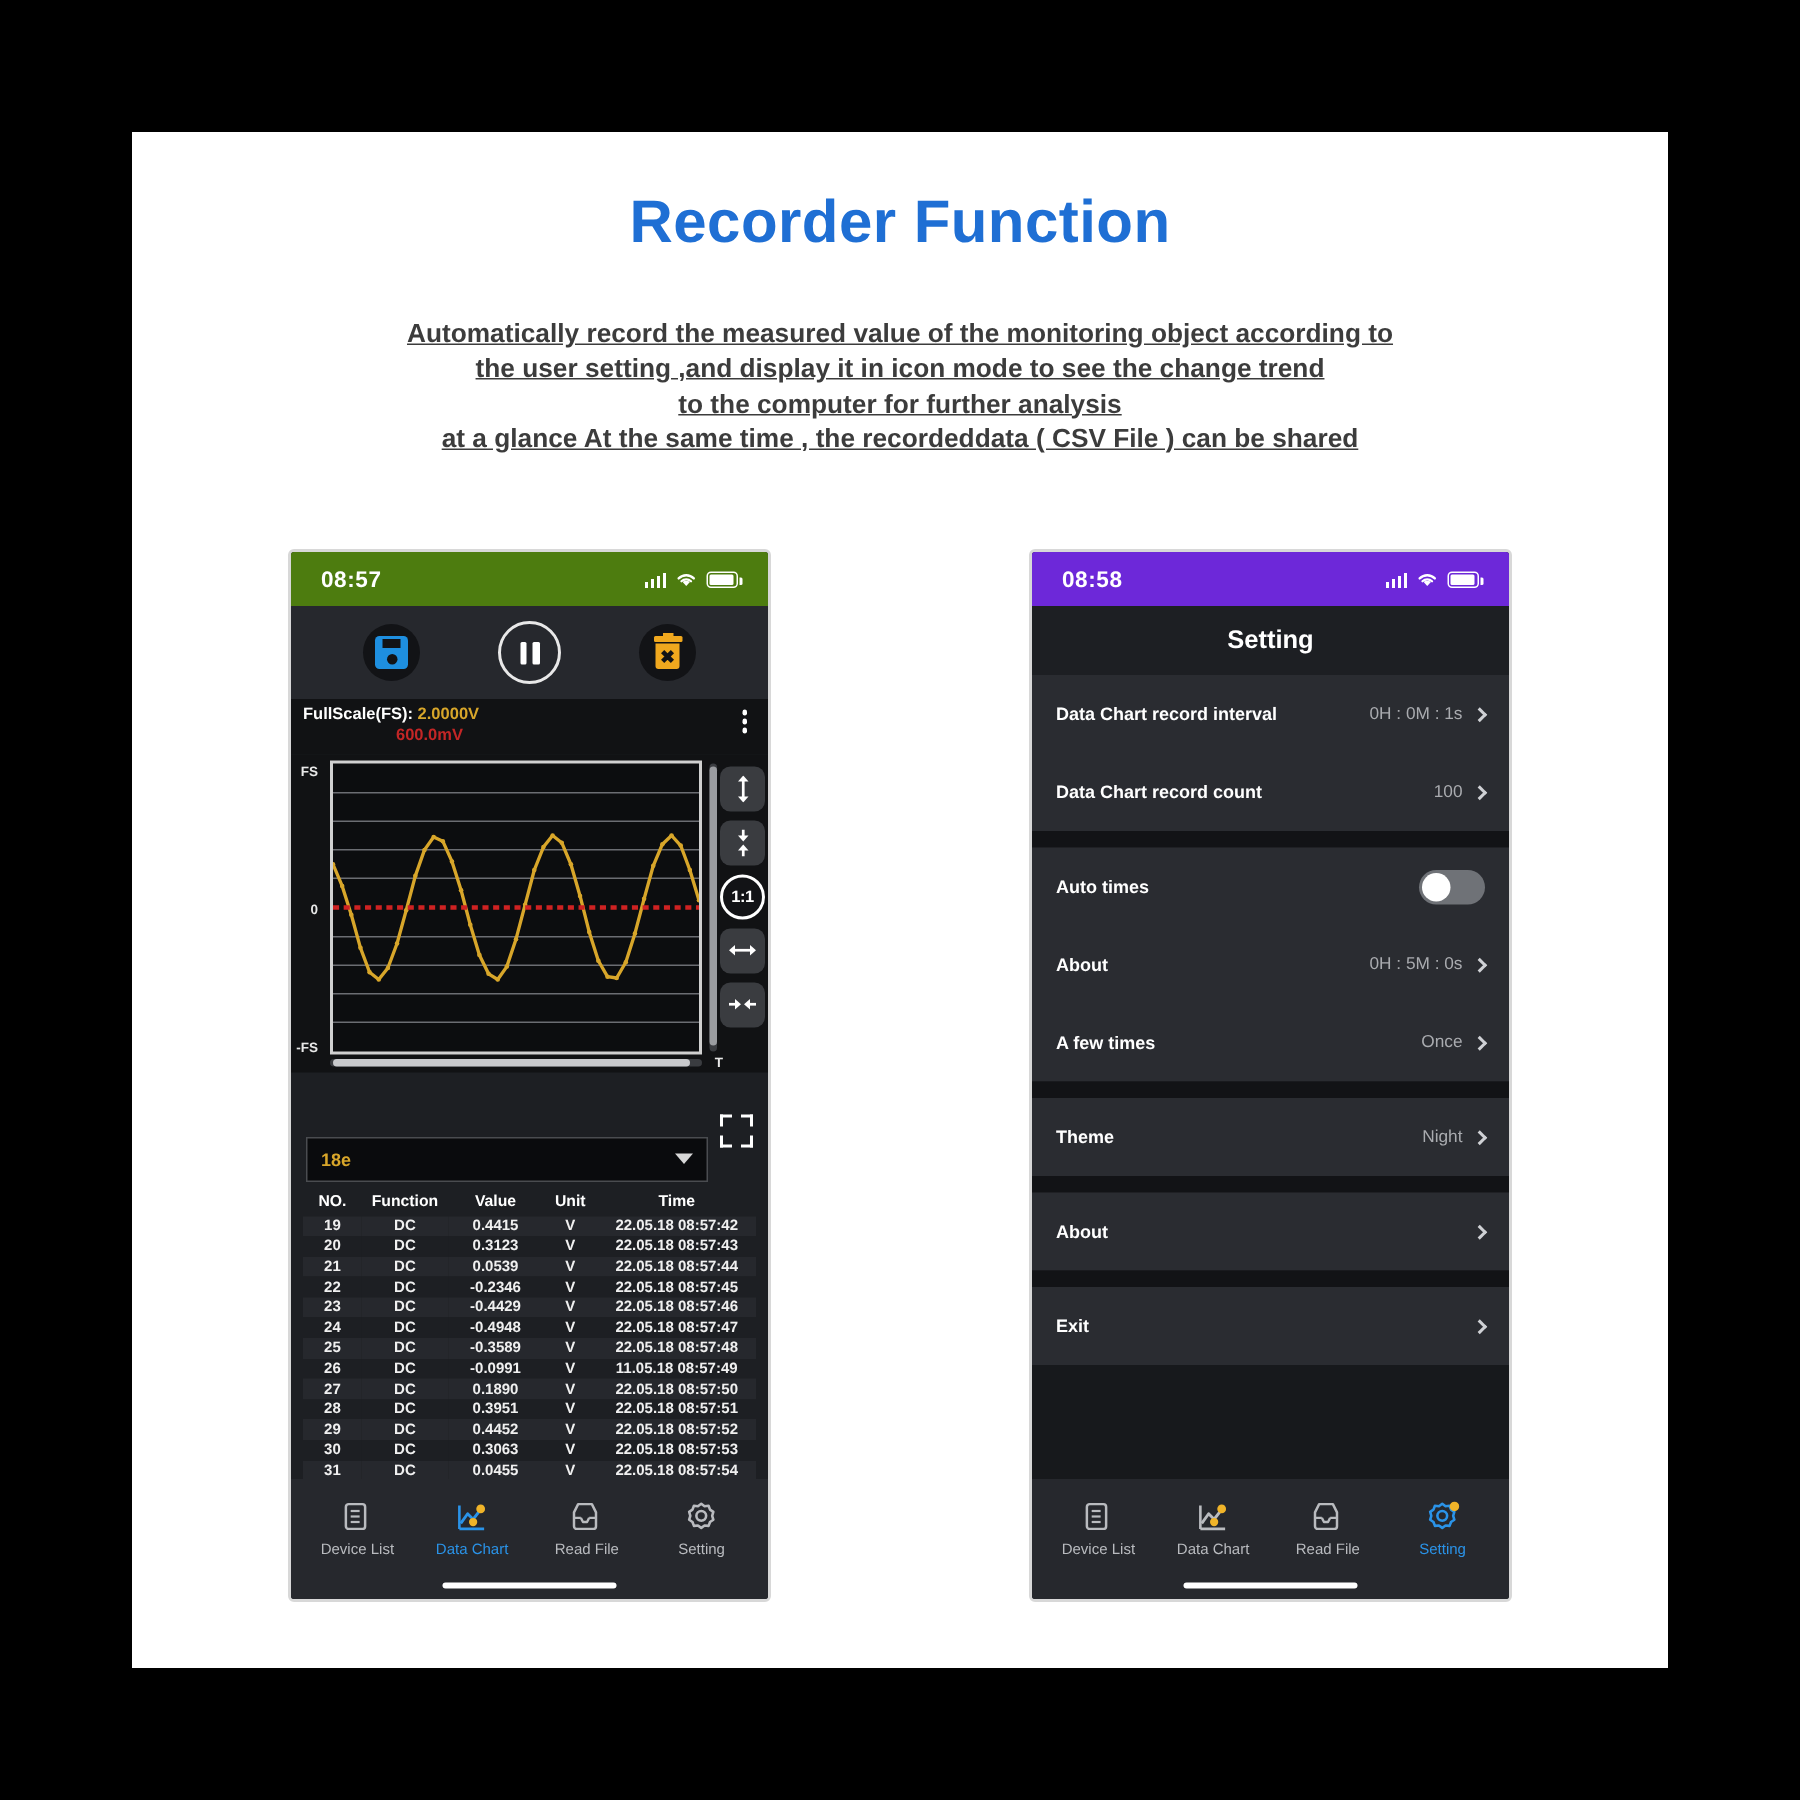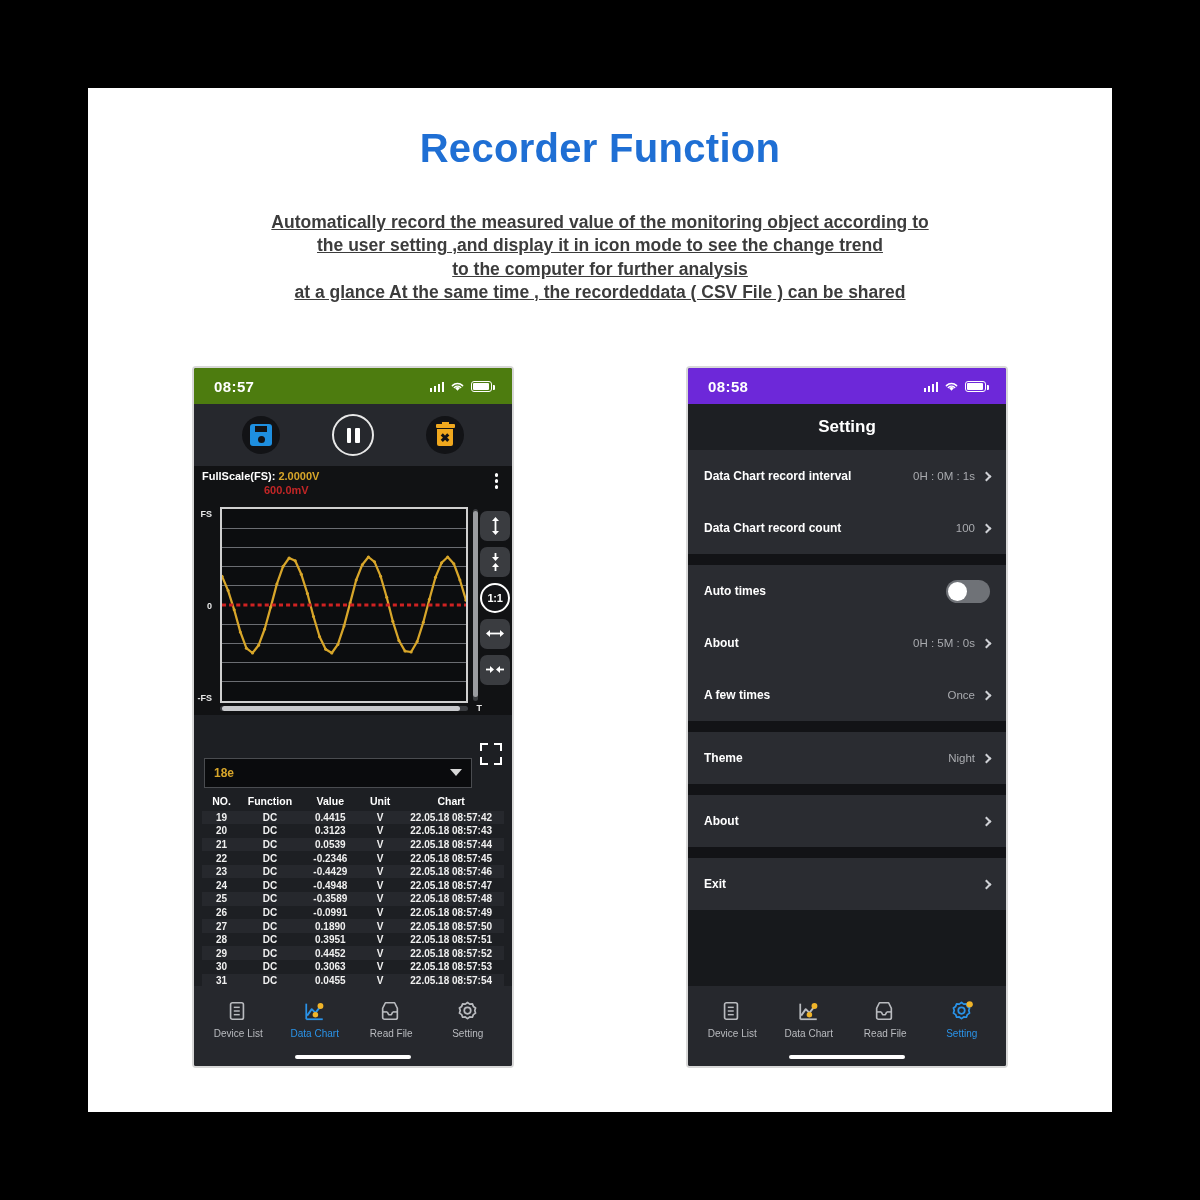--- a/index.html
+++ b/index.html
@@ -422,21 +422,21 @@
       </div>
 
       <div class="tbl">
         <table>
           <thead>
               <tr>
             <th class="c-no">NO.</th>
             <th class="c-fn">Function</th>
             <th class="c-val">Value</th>
             <th class="c-un">Unit</th>
-            <th class="c-tm">Chart</th>
+            <th class="c-tm">Time</th>
           </tr>
             </thead>
           <tbody id="tbody">
               <tr>
                 <td class="c-no">19</td>
                 <td class="c-fn">DC</td>
                 <td class="c-val">0.4415</td>
                 <td class="c-un">V</td>
                 <td class="c-tm">22.05.18 08:57:42</td>
               </tr>
@@ -480,21 +480,21 @@
                 <td class="c-fn">DC</td>
                 <td class="c-val">-0.3589</td>
                 <td class="c-un">V</td>
                 <td class="c-tm">22.05.18 08:57:48</td>
               </tr>
               <tr>
                 <td class="c-no">26</td>
                 <td class="c-fn">DC</td>
                 <td class="c-val">-0.0991</td>
                 <td class="c-un">V</td>
-                <td class="c-tm">22.05.18 08:57:49</td>
+                <td class="c-tm">11.05.18 08:57:49</td>
               </tr>
               <tr>
                 <td class="c-no">27</td>
                 <td class="c-fn">DC</td>
                 <td class="c-val">0.1890</td>
                 <td class="c-un">V</td>
                 <td class="c-tm">22.05.18 08:57:50</td>
               </tr>
               <tr>
                 <td class="c-no">28</td>

